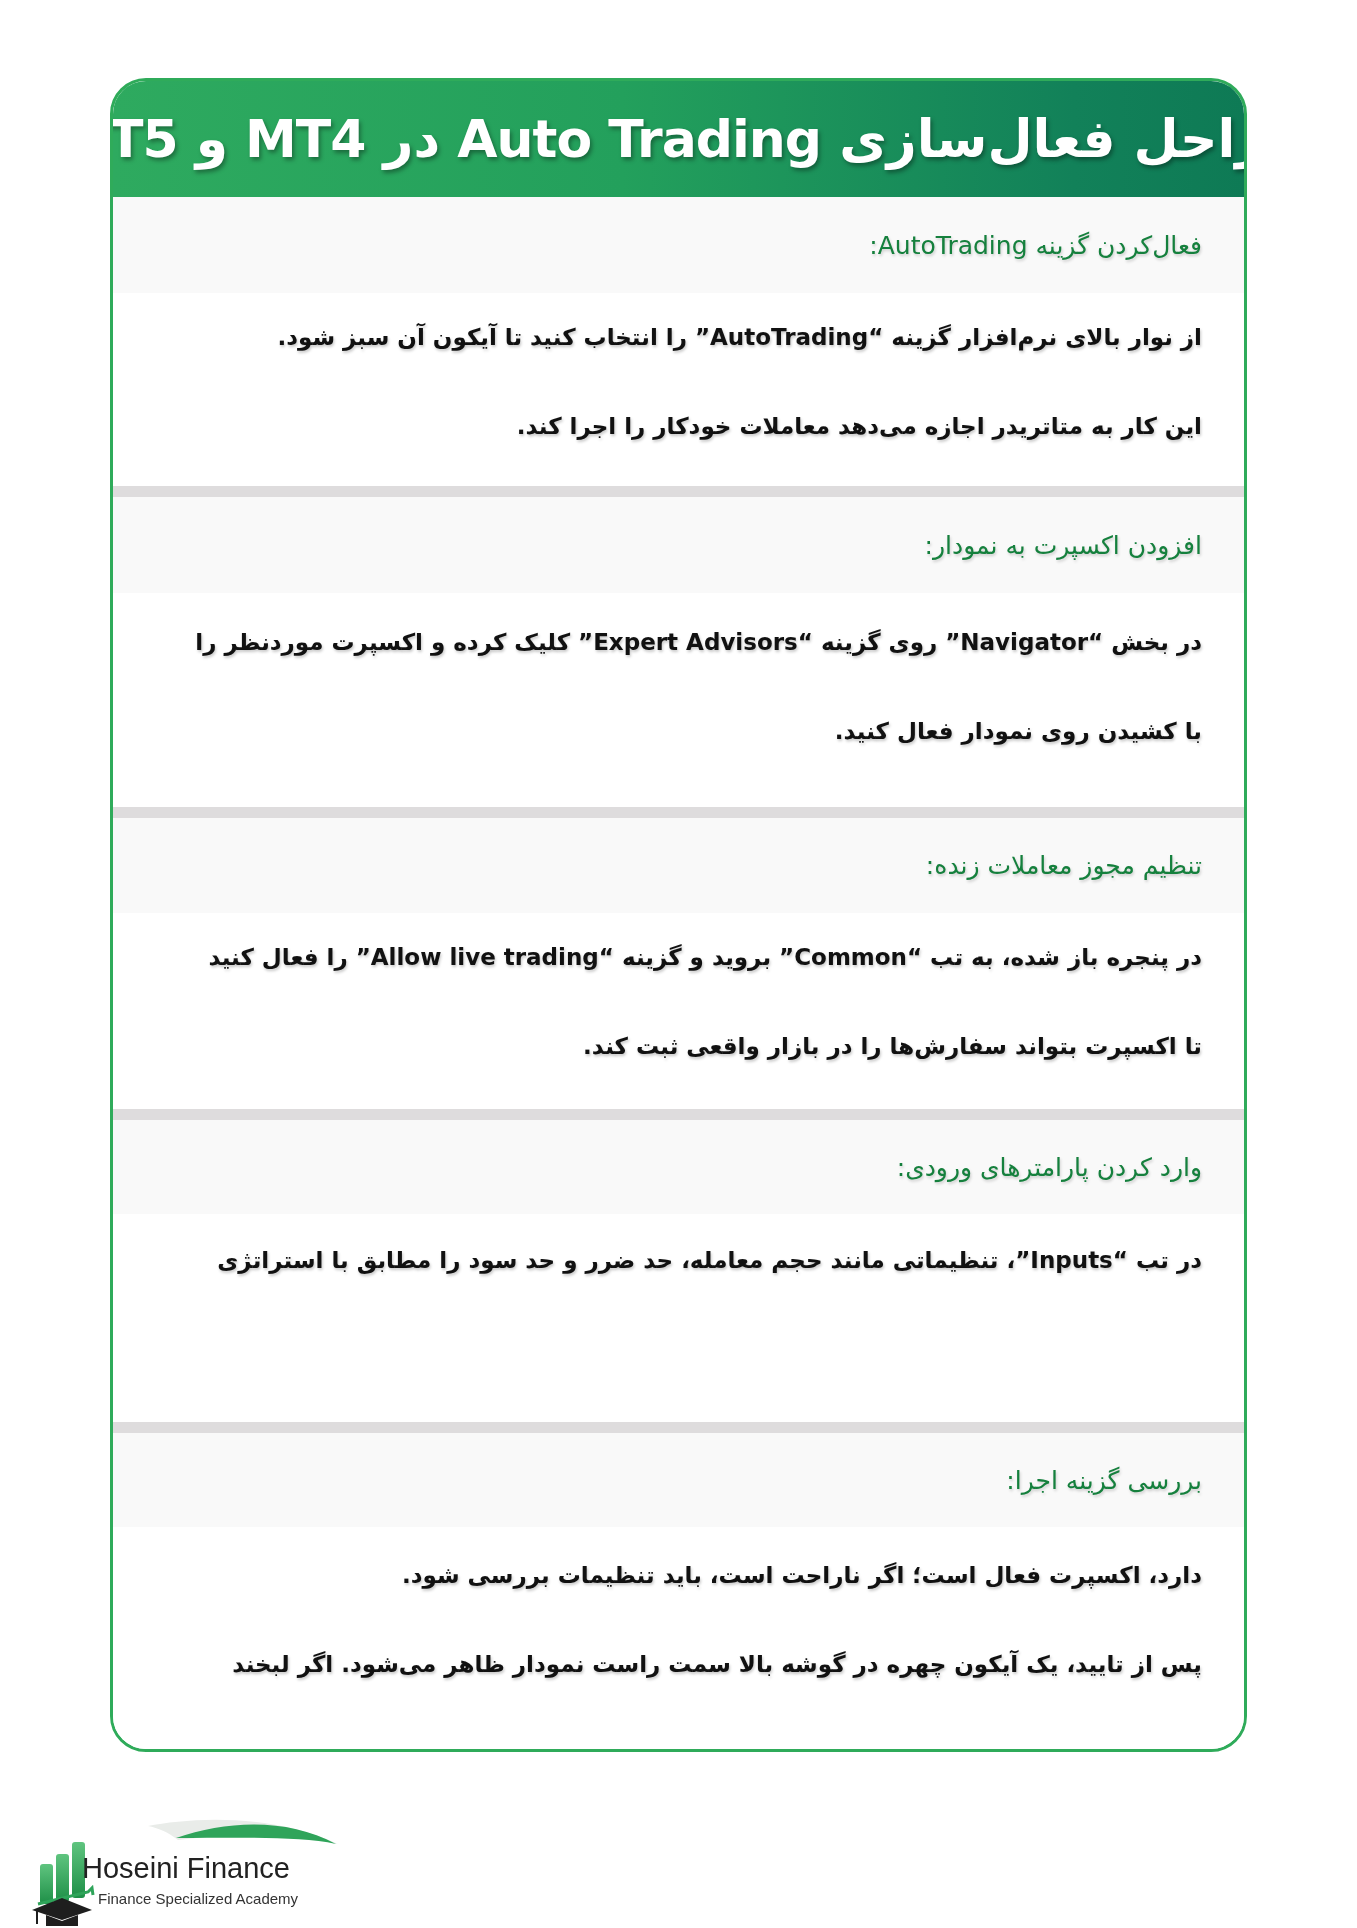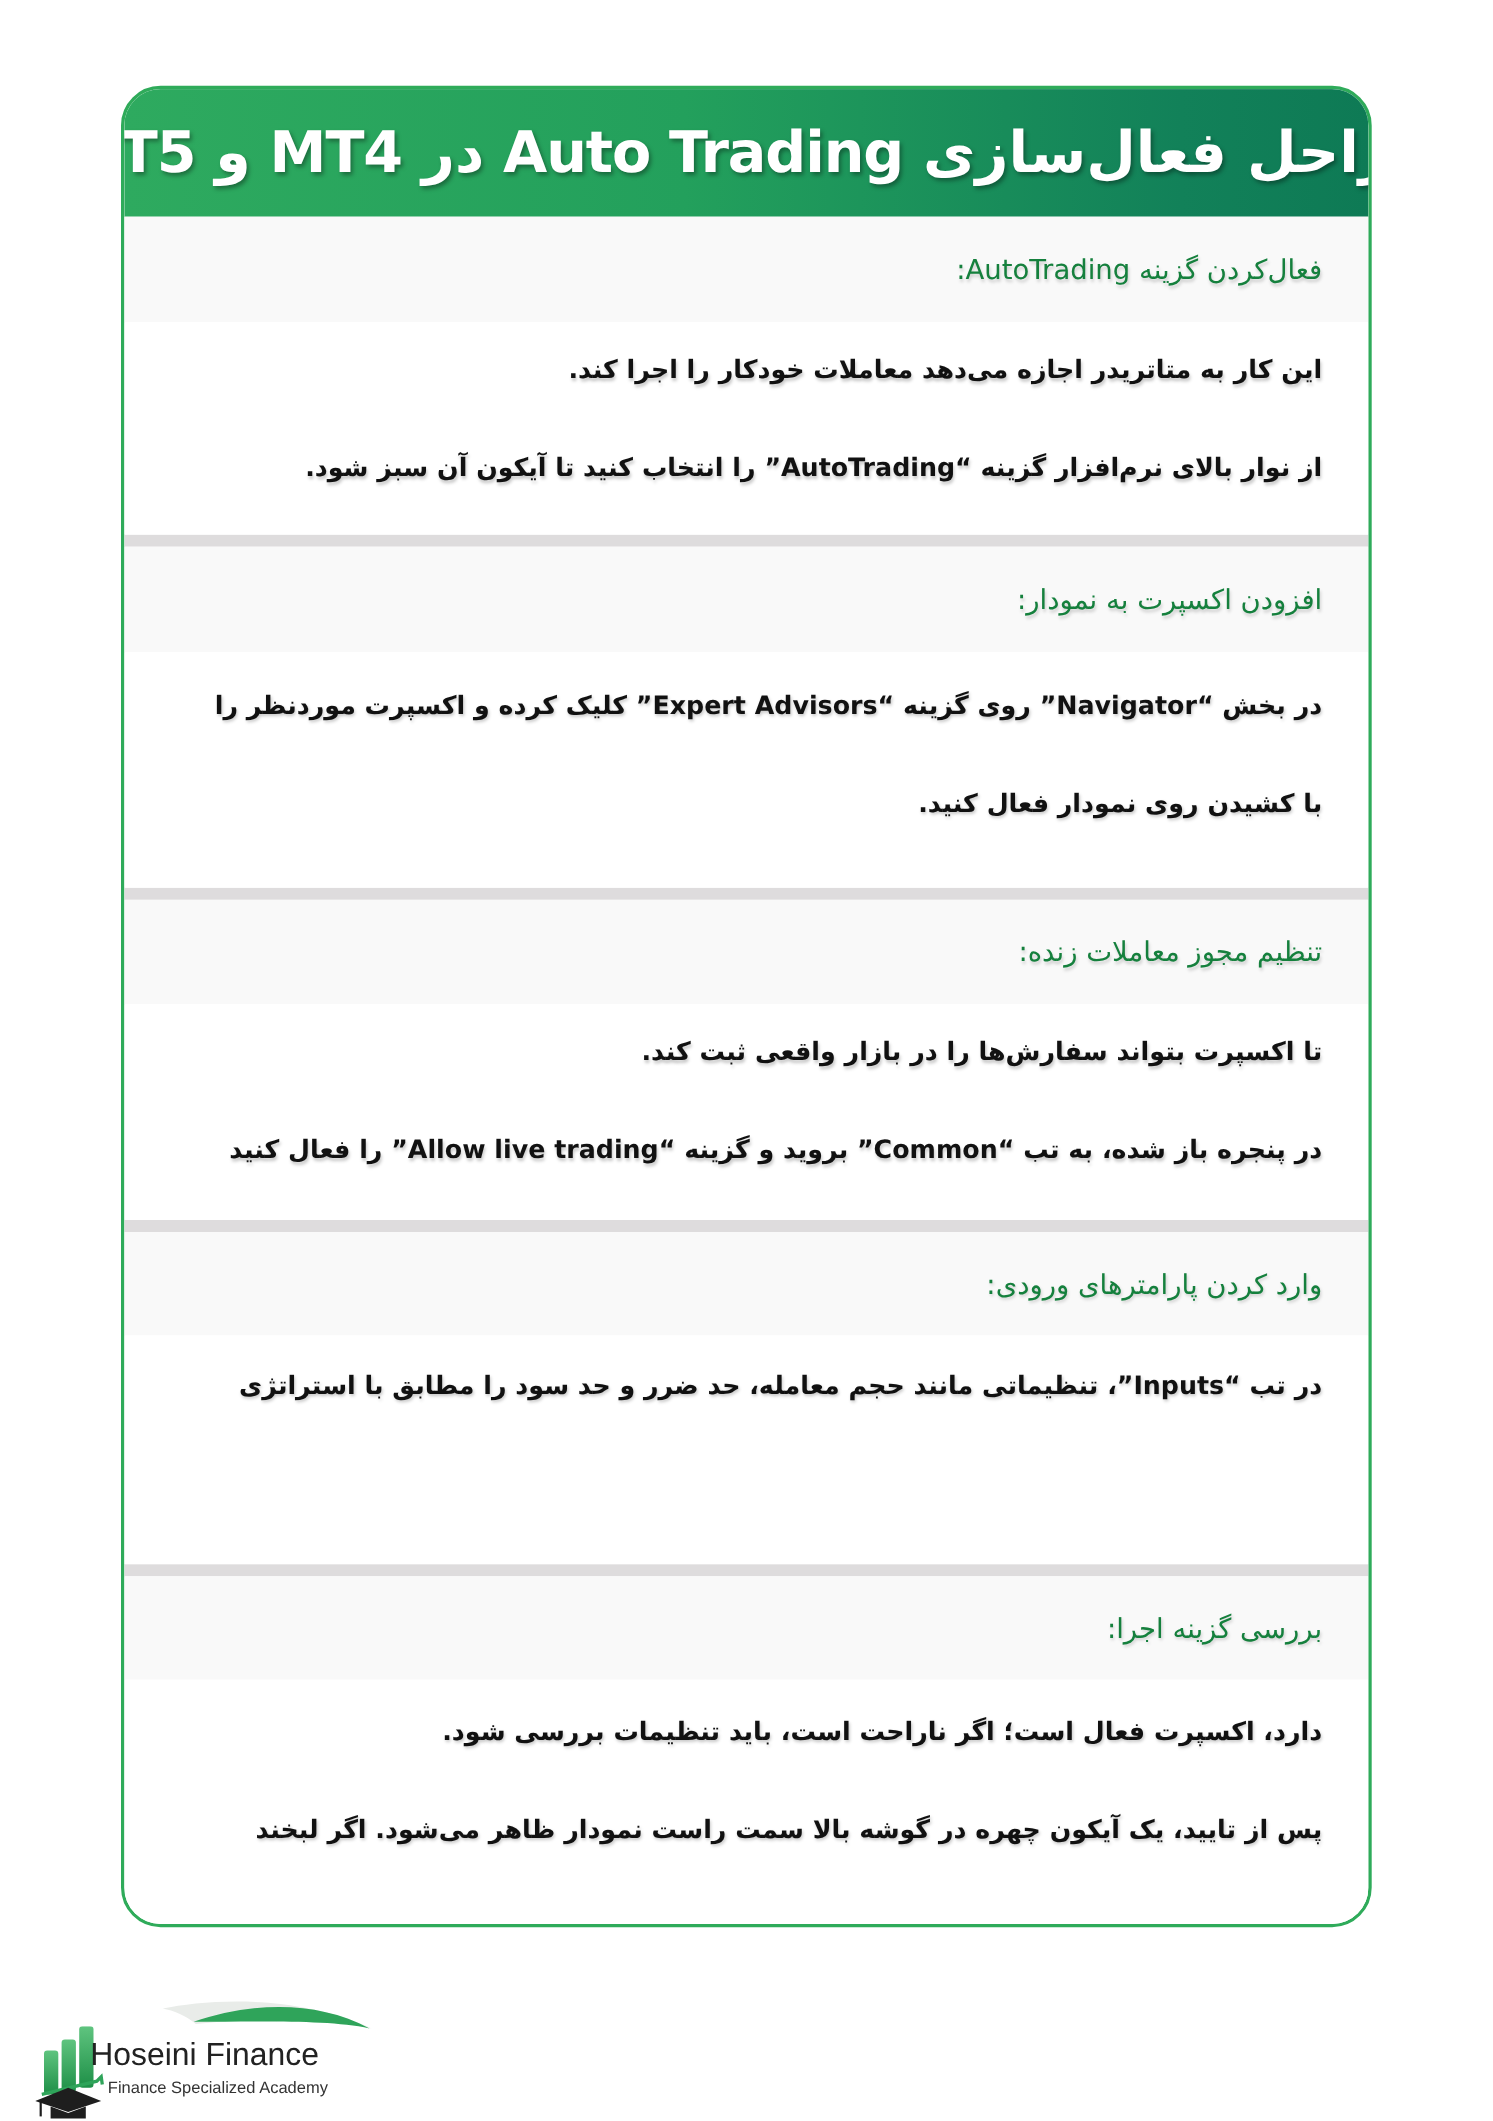--- a/index.html
+++ b/index.html
@@ -59,44 +59,44 @@
     <div class="card-title">مراحل فعال‌سازی Auto Trading در MT4 و MT5</div>
   </div>
 
   <div class="sections">
 
     <div class="section">
       <div class="sec-title">
         <span>فعال‌کردن گزینه AutoTrading:</span>
       </div>
       <div class="sec-body" style="height:193px;">
+        <p>از نوار بالای نرم‌افزار گزینه “AutoTrading” را انتخاب کنید تا آیکون آن سبز شود.</p>
         <p>این کار به متاتریدر اجازه می‌دهد معاملات خودکار را اجرا کند.</p>
-        <p>از نوار بالای نرم‌افزار گزینه “AutoTrading” را انتخاب کنید تا آیکون آن سبز شود.</p>
       </div>
     </div>
     <div class="divider"></div>
 
     <div class="section">
       <div class="sec-title">
         <span>افزودن اکسپرت به نمودار:</span>
       </div>
       <div class="sec-body" style="height:214px; padding-top:5px;">
         <p>در بخش “Navigator” روی گزینه “Expert Advisors” کلیک کرده و اکسپرت موردنظر را</p>
         <p>با کشیدن روی نمودار فعال کنید.</p>
       </div>
     </div>
     <div class="divider"></div>
 
     <div class="section">
       <div class="sec-title" style="height:95px;">
         <span>تنظیم مجوز معاملات زنده:</span>
       </div>
       <div class="sec-body" style="height:196px;">
+        <p>در پنجره باز شده، به تب “Common” بروید و گزینه “Allow live trading” را فعال کنید</p>
         <p>تا اکسپرت بتواند سفارش‌ها را در بازار واقعی ثبت کند.</p>
-        <p>در پنجره باز شده، به تب “Common” بروید و گزینه “Allow live trading” را فعال کنید</p>
       </div>
     </div>
     <div class="divider"></div>
 
     <div class="section">
       <div class="sec-title" style="height:94px;">
         <span>وارد کردن پارامترهای ورودی:</span>
       </div>
       <div class="sec-body" style="height:208px; padding-top:2px;text-align:right;">
         <p>در تب “Inputs”، تنظیماتی مانند حجم معامله، حد ضرر و حد سود را مطابق با استراتژی</p>

